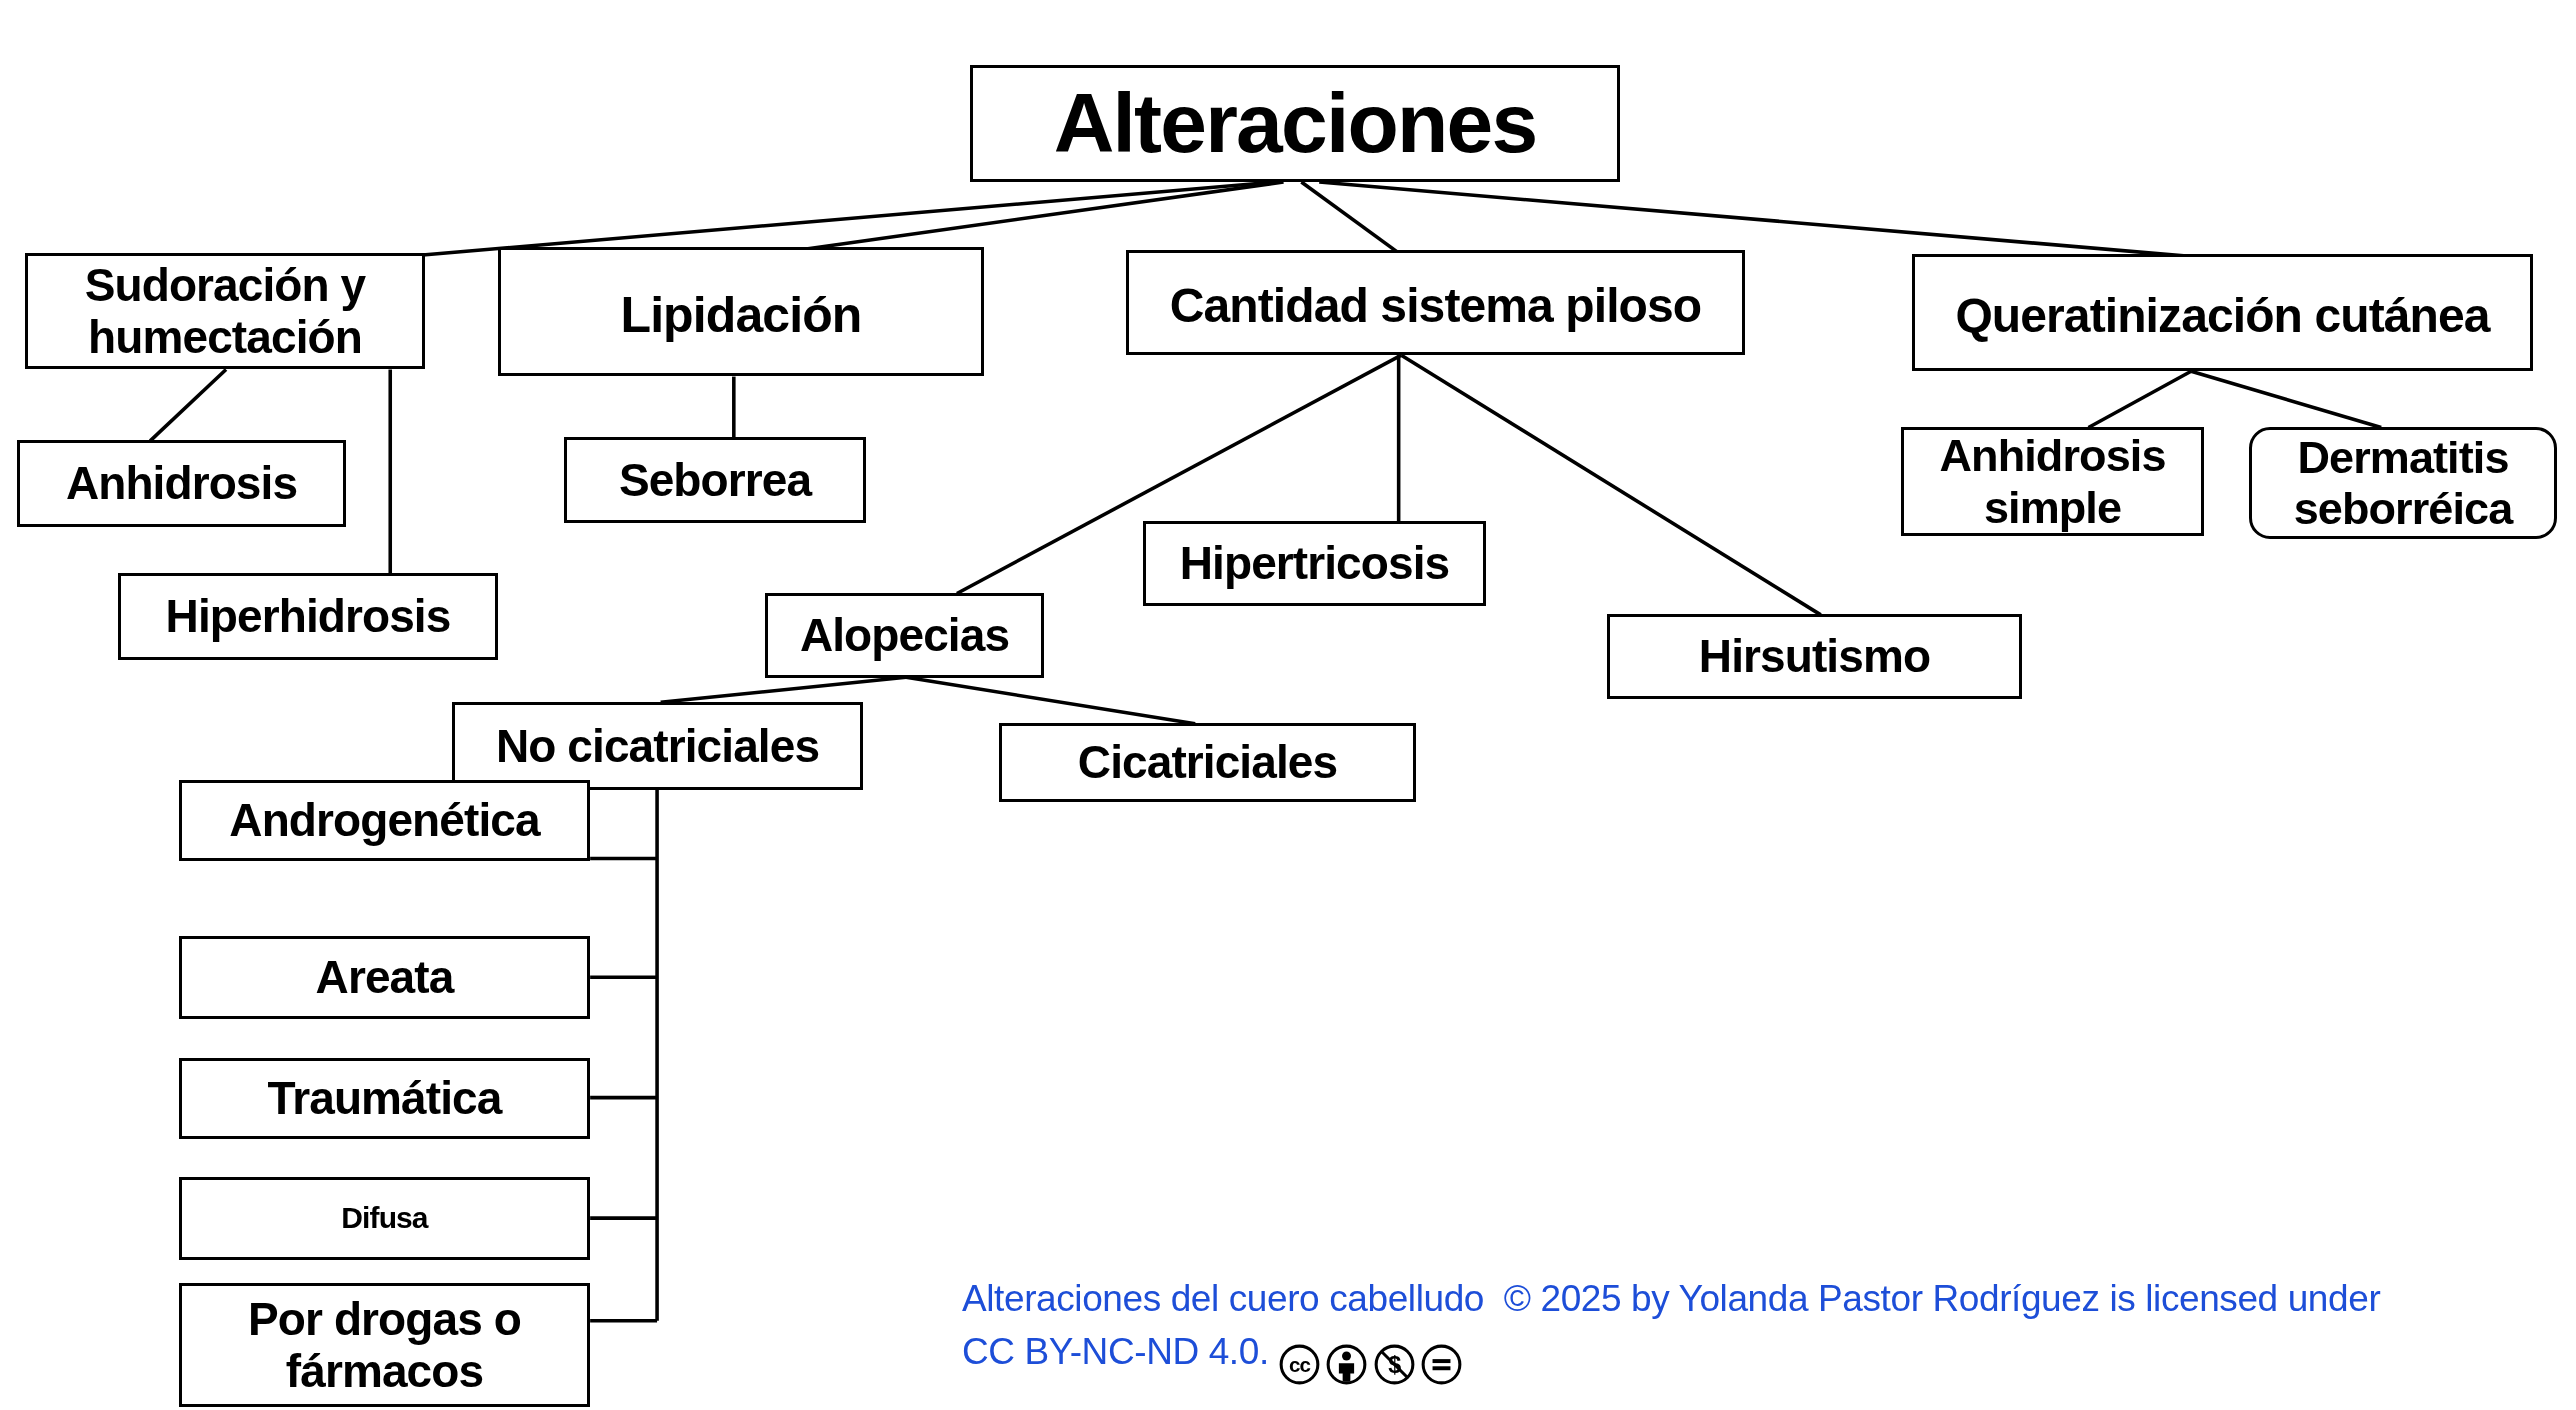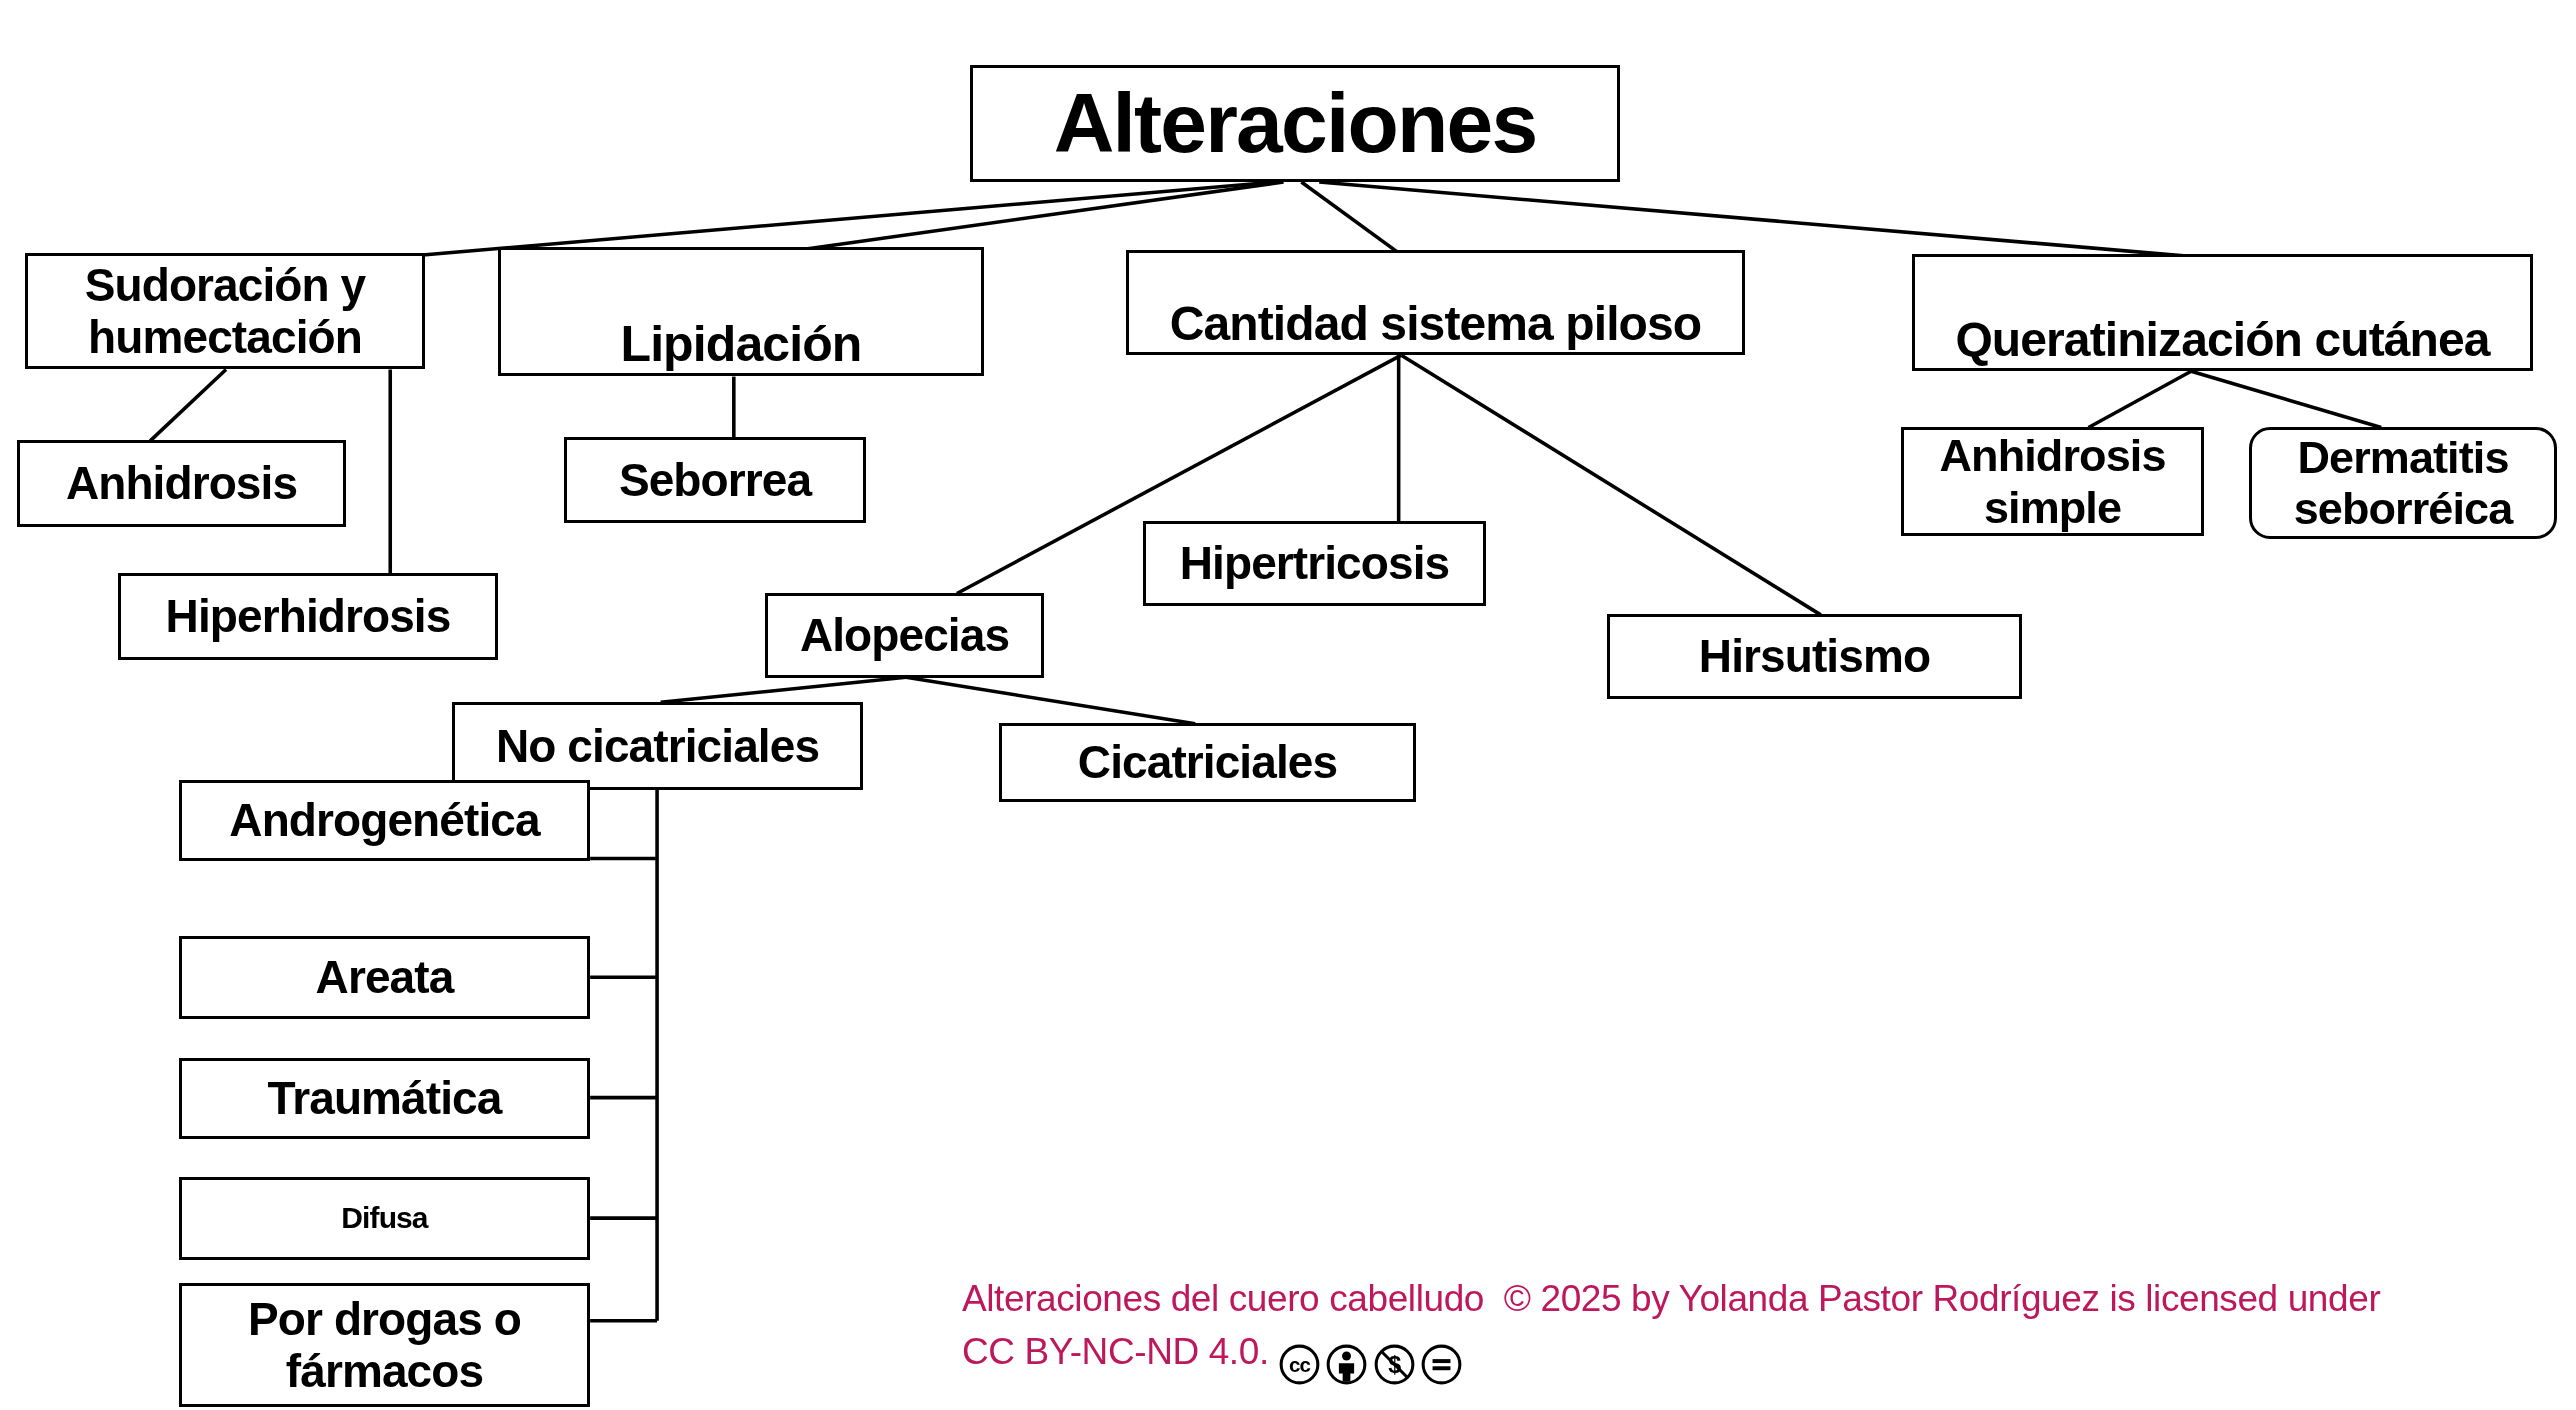--- a/index.html
+++ b/index.html
@@ -9,21 +9,21 @@
     overflow:hidden;
   }
   svg.edges{position:absolute;left:0;top:0;width:2576px;height:1410px;}
   svg.edges line{stroke:#000;stroke-width:4;}
   .node{
     position:absolute;box-sizing:border-box;border:3.6px solid #000;background:#fff;
     display:flex;align-items:center;justify-content:center;text-align:center;
     font-weight:700;letter-spacing:-0.9px;line-height:1.14;
   }
   .node span{white-space:pre-line;}
-  .node.top{align-items:flex-end;padding-top:7.1px;}
+  .node.top{align-items:center;padding-top:7.1px;}
   
   #n-title          {left:970px;top:65px;  width:650px;height:117px;font-size:84px;letter-spacing:-1.8px;}
   #n-sudoracion     {left:25px;  top:253px; width:400px;height:116px;font-size:46px;}
   #n-lipidacion     {left:498px; top:247px; width:486px;height:129px;font-size:50px;}
   #n-cantidad       {left:1126px;top:250px; width:619px;height:105px;font-size:48px;}
   #n-queratinizacion{left:1912px;top:254px; width:621px;height:117px;font-size:48px;}
   #n-anhidrosis     {left:17px;  top:440px; width:329px;height:87px; font-size:46px;}
   #n-hiperhidrosis  {left:118px; top:573px; width:380px;height:87px; font-size:46px;}
   #n-seborrea       {left:564px; top:437px; width:302px;height:86px; font-size:46px;}
   #n-alopecias      {left:765px; top:593px; width:279px;height:85px; font-size:46px;}
@@ -34,21 +34,21 @@
   #n-nocicatriciales{left:452px; top:702px; width:411px;height:88px; font-size:46px;}
   #n-cicatriciales  {left:999px;top:723px; width:417px;height:79px; font-size:46px;}
   #n-androgenetica  {left:179px; top:780px; width:411px;height:81px; font-size:46px;}
   #n-areata         {left:179px; top:936px;width:411px;height:83px; font-size:46px;}
   #n-traumatica     {left:179px; top:1058px;width:411px;height:81px; font-size:46px;}
   #n-difusa         {left:179px; top:1177px;width:411px;height:83px; font-size:30px;}
   #n-pordrogas      {left:179px; top:1283px;width:411px;height:124px;font-size:46px;}
   
   .footer{
     position:absolute;left:962px;top:1272px;width:1571px;
-    font-size:37px;line-height:53px;font-weight:400;letter-spacing:-0.4px;color:#be185d;
+    font-size:37px;line-height:53px;font-weight:400;letter-spacing:-0.4px;color:#1d4ed8;
   }
   .footer .ln{white-space:pre-wrap;}
   .cc-badges{display:inline-block;vertical-align:-9.8px;margin-left:4.5px;}
   .cc-badges svg{width:43px;height:43px;margin-left:4.5px;display:inline-block;vertical-align:middle;}
 </style>
 </head>
 <body>
 
 <div class="canvas">
 

